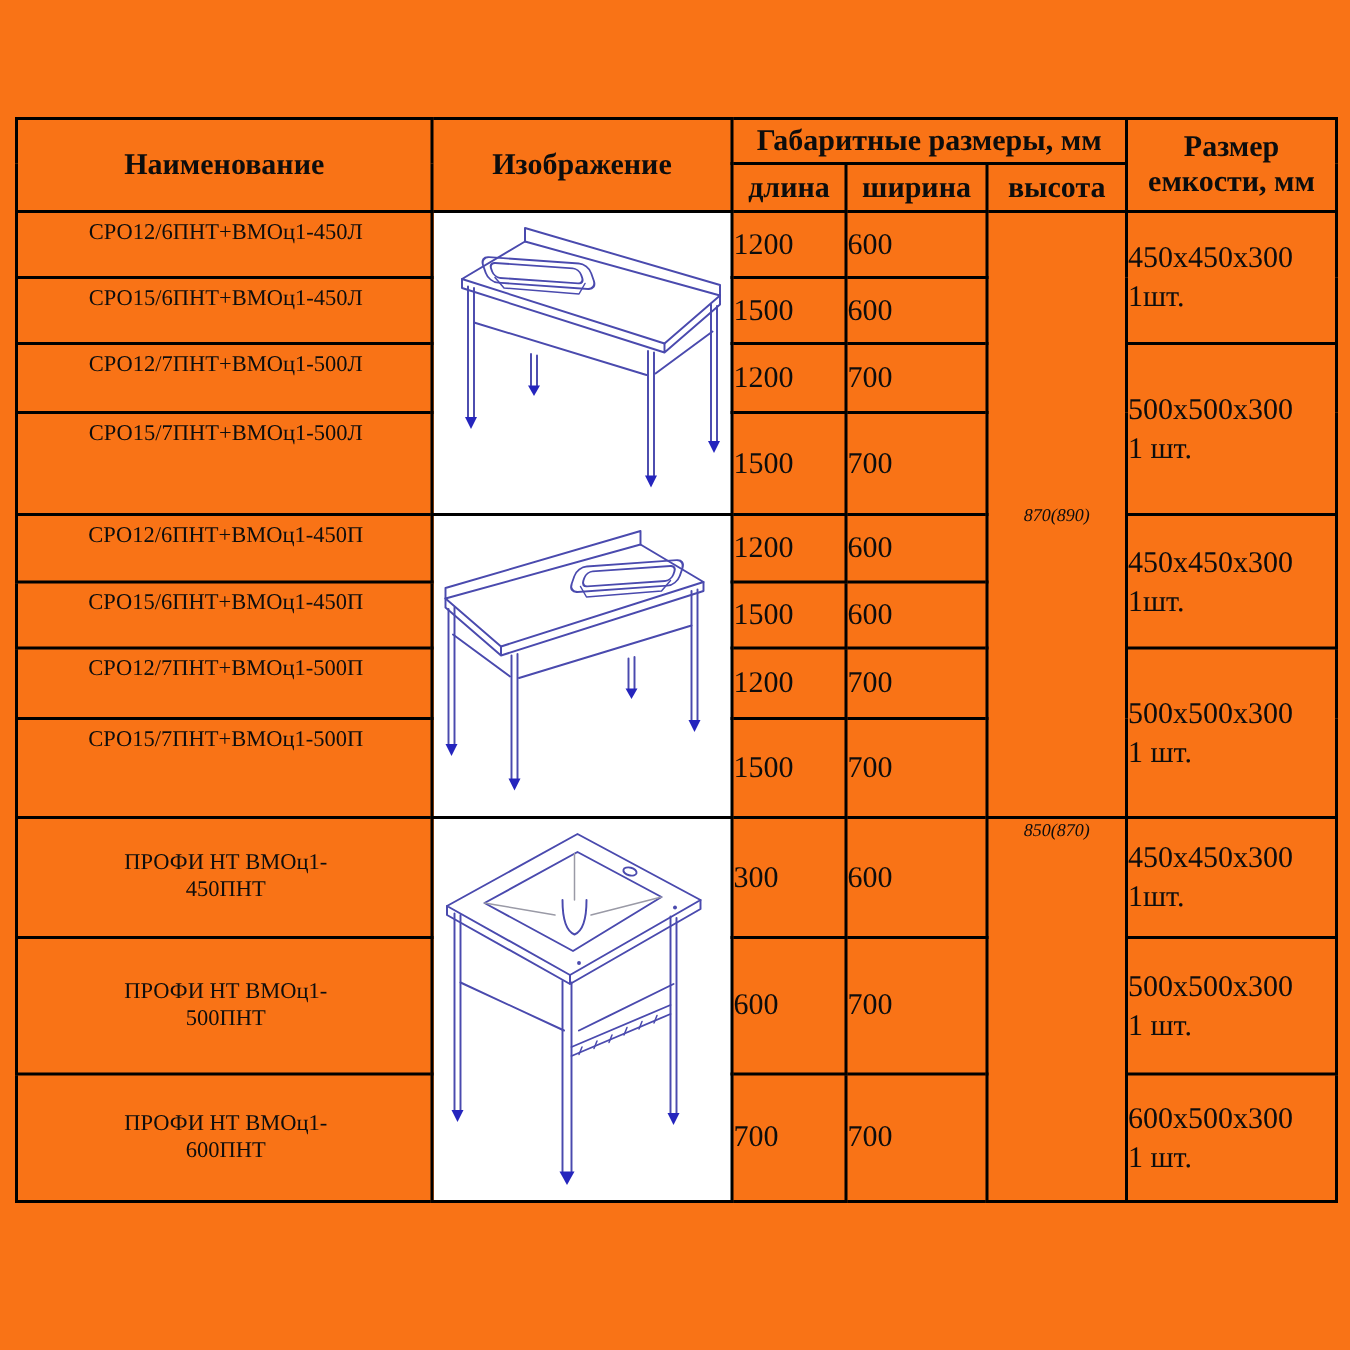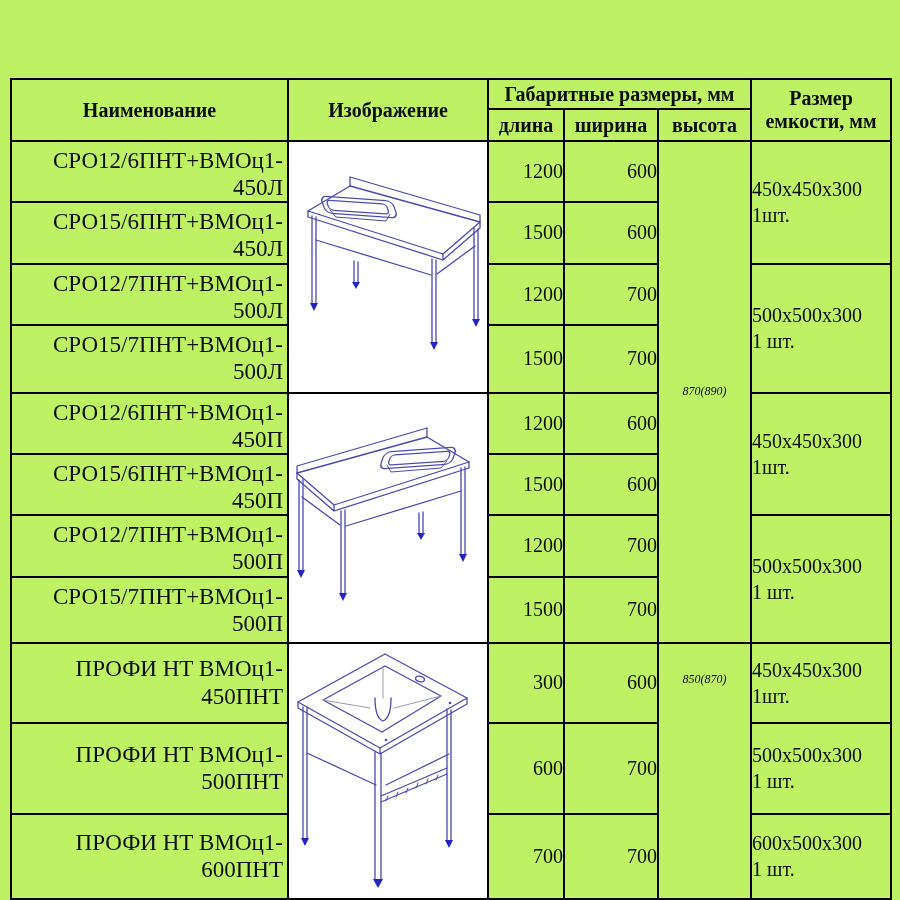--- a/index.html
+++ b/index.html
@@ -1,40 +1,40 @@
 <!DOCTYPE html>
 <html><head>
 <meta charset="utf-8">
 <style>
   html,body { margin:0; padding:0; background:#ffffff; }
   .page {
-    position:relative; width:900px; height:900px; background:#bef264;
+    position:relative; width:900px; height:900px; background:#f97316;
     font-family:"Liberation Serif", serif; color:#0d0d0d;
   }
   table.spec {
     position:absolute; left:10px; top:78px;
     border-collapse:collapse; table-layout:fixed;
   }
   .spec th, .spec td { border:2px solid #000; padding:0; overflow:hidden; }
   .spec th {
     font-weight:bold; font-size:20px; text-align:center; vertical-align:middle;
     line-height:1.15;
   }
   th.capacity-head { white-space:pre-line; }
   tr.h1 th { height:28px; }
   tr.h2 th { height:30px; }
   td.name {
-    font-size:23px; text-align:right; vertical-align:top;
+    font-size:15px; text-align:center; vertical-align:top;
     padding:5px 4px 0 6px; white-space:pre-line; line-height:1.18;
   }
   td.name.mid { vertical-align:middle; padding-top:0; }
-  td.num  { font-size:20px; text-align:right; vertical-align:middle; }
+  td.num  { font-size:20px; text-align:left; vertical-align:middle; }
   td.img  { text-align:center; vertical-align:middle; background:#fff; }
   td.hcol { font-size:12px; text-align:center; vertical-align:middle;font-style:italic; }
-  td.hcol.top-aligned { vertical-align:top; padding-top:28px; }
+  td.hcol.top-aligned { vertical-align:top; }
   td.cap  { font-size:20px; text-align:left; vertical-align:middle; line-height:1.3; }
   svg { display:block; margin:0 auto; }
 </style>
 </head>
 <body>
 
 <div class="page">
   <table class="spec">
     <colgroup>
       <col style="width:277px">

